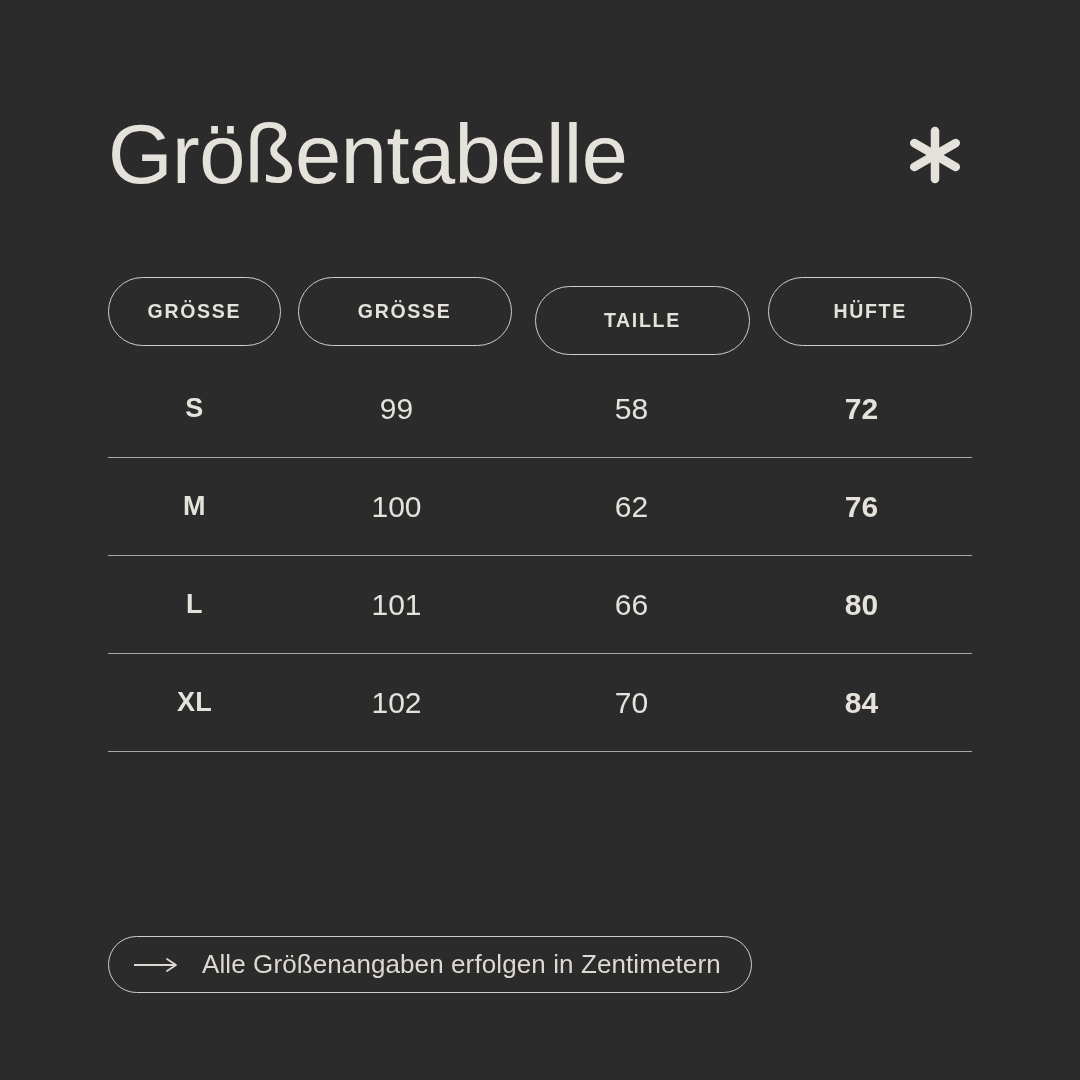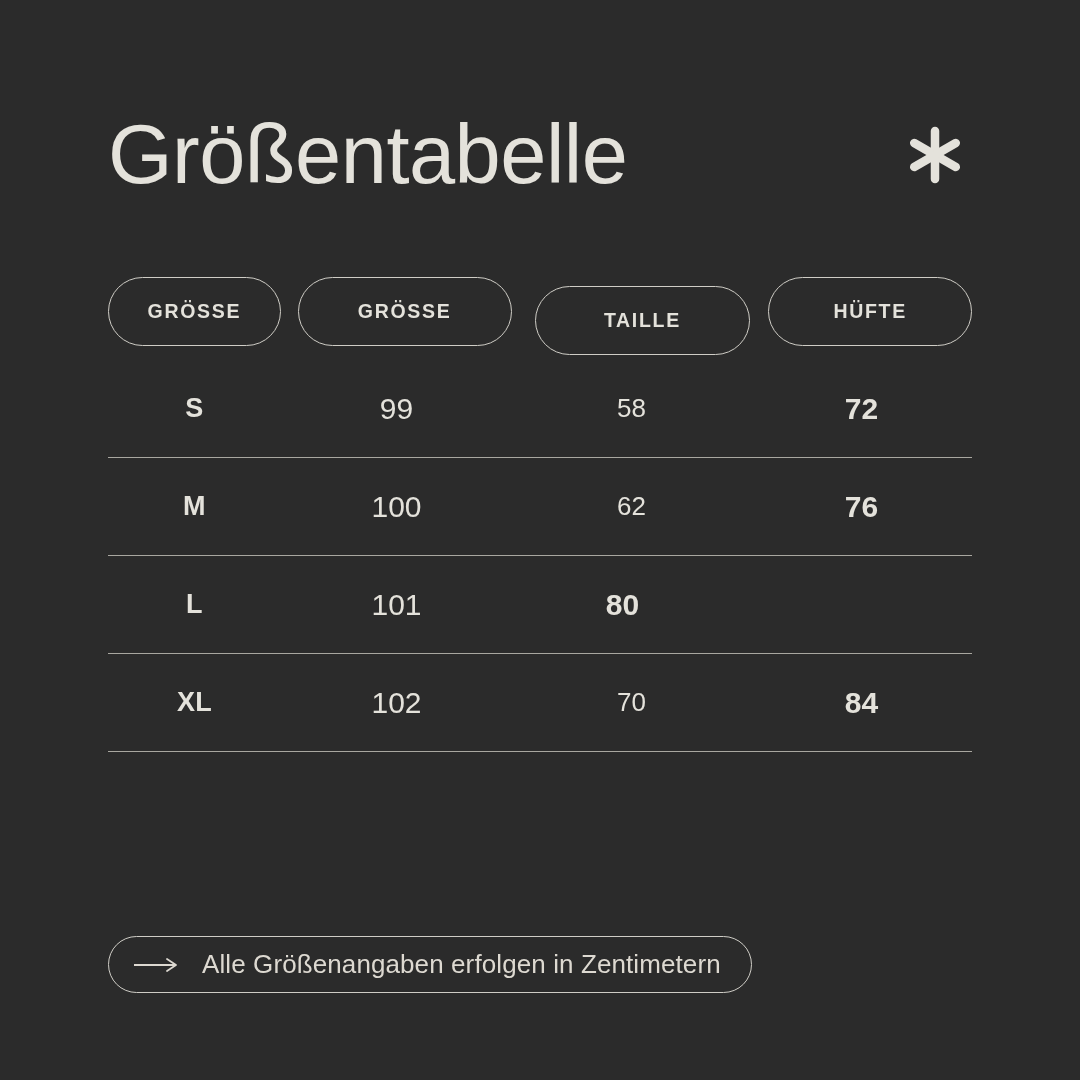--- a/index.html
+++ b/index.html
@@ -81,21 +81,21 @@
     text-align:center;
     white-space:nowrap;
   }
   .cell-size {
     width:173px;
     font-size:27px;
     font-weight:700;
     letter-spacing:0.3px;
   }
   .cell-val-0 { width:231px; font-size:30px; font-weight:400; }
-  .cell-val-1 { width:239px; font-size:26px; font-weight:400; }
+  .cell-val-1 { width:239px; font-size:30px; font-weight:400; }
   .cell-val-2 { width:221px; font-size:30px; font-weight:700; }
 
   
   .footer-note {
     position:absolute;
     left:108px; top:936px;
     height:57px;
     padding:0 30px 0 24px;
     border:1.5px solid #cfcdc6;
     border-radius:34px;
@@ -162,20 +162,21 @@
     <div class="row">
       <div class="cell cell-size">M</div>
       <div class="cell cell-val-0">100</div>
       <div class="cell cell-val-1">62</div>
       <div class="cell cell-val-2">76</div>
     </div>
 
     <div class="row">
       <div class="cell cell-size">L</div>
       <div class="cell cell-val-0">101</div>
+      <div class="cell cell-val-1">66</div>
       <div class="cell cell-val-2">80</div>
     </div>
 
     <div class="row">
       <div class="cell cell-size">XL</div>
       <div class="cell cell-val-0">102</div>
       <div class="cell cell-val-1">70</div>
       <div class="cell cell-val-2">84</div>
     </div>
 

